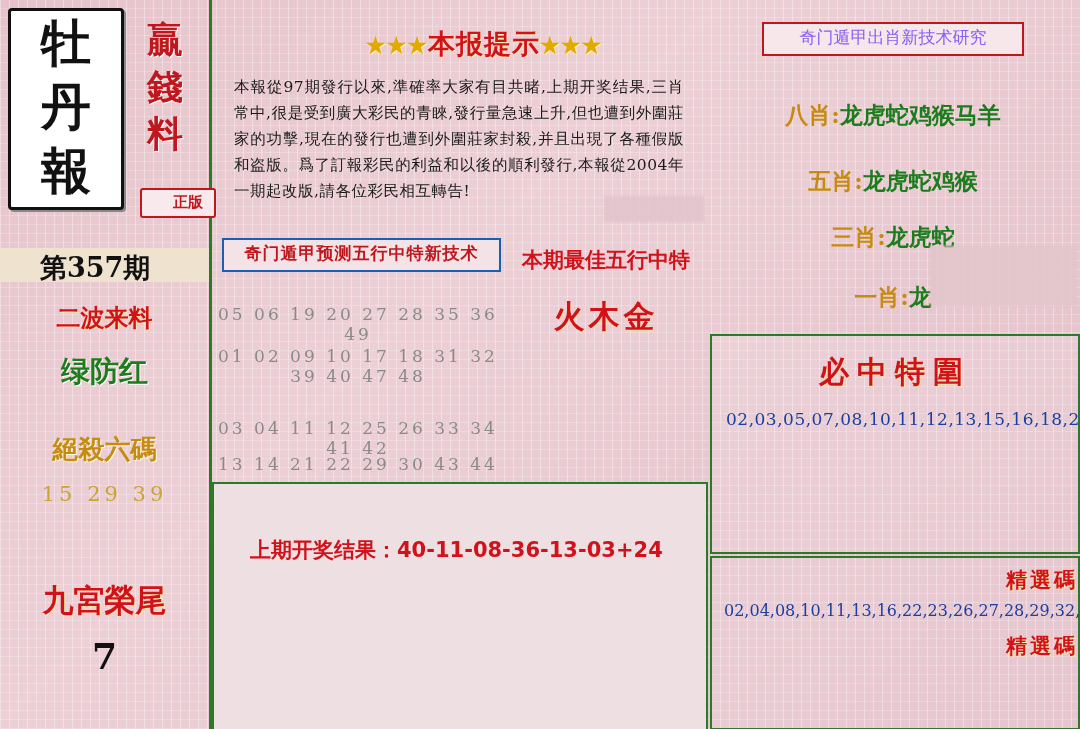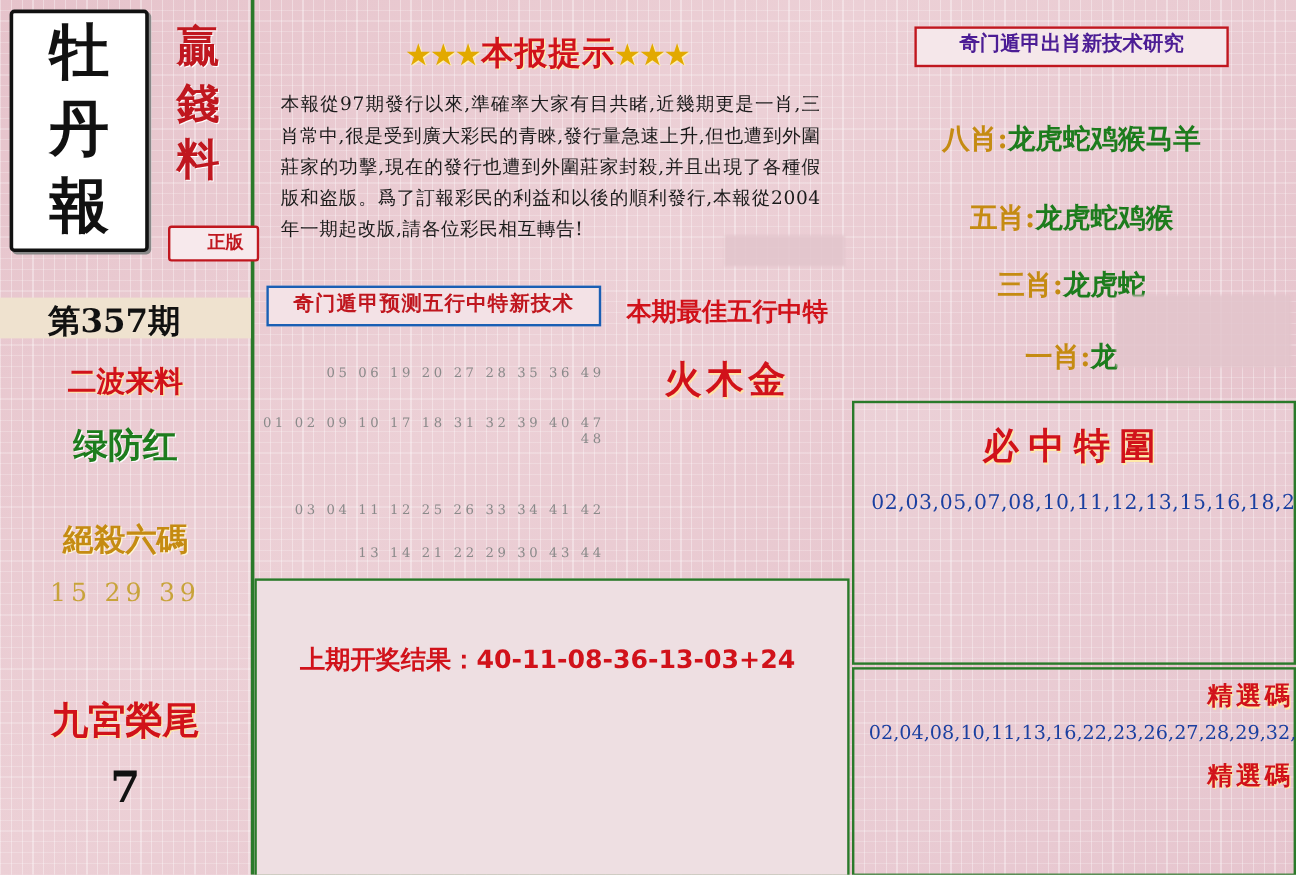--- a/index.html
+++ b/index.html
@@ -75,41 +75,41 @@
   #jiugong-num{
     left:0;top:635px;width:209px;text-align:center;
     font-family:"DejaVu Serif", serif;font-weight:bold;font-size:36px;color:#111;
   }
 
   
   #tips-block{left:212px;top:4px;width:490px;height:216px;}
   #tips-title{
     width:100%;text-align:center;font-family:"DejaVu Serif", serif;
     font-weight:bold;font-size:27px;color:#d1121a;
-    text-shadow:1px 1px 0 #fff0b0;padding-top:22px;letter-spacing:1px;
+    text-shadow:1px 1px 0 #fff0b0;padding-top:22px;letter-spacing:1px;margin-left:27px;
   }
   #tips-title .star{color:#e2a900;font-size:22px;}
   #tips-body{
     margin:12px 18px 0 22px;
     font-family:"DejaVu Serif", serif;
     font-size:15.5px;line-height:26px;color:#1b1b1b;text-align:justify;
     letter-spacing:0.5px;
   }
 
   
   #mid-panel{left:212px;top:222px;width:292px;height:258px;}
   #mid-title{
     left:222px;top:238px;width:275px;height:30px;
     border:2px solid #1a5fb4;background:#f3e2e6;
     color:#c0171f;font-family:"DejaVu Serif", serif;font-weight:bold;
     font-size:17px;text-align:center;line-height:27px;letter-spacing:1px;
   }
   .numrow{
-    font-family:"DejaVu Serif", serif;font-size:11px;color:#8a8a8a;
-    letter-spacing:3px;text-align:right;
+    font-family:"DejaVu Serif", serif;font-size:17px;color:#8a8a8a;
+    letter-spacing:3px;text-align:center;
   }
 
   
   #best-box{left:508px;top:222px;width:196px;height:120px;}
   #best-title{
     width:100%;text-align:center;font-family:"DejaVu Serif", serif;
     font-weight:bold;font-size:21px;color:#d1121a;padding-top:24px;
   }
   #best-val{
     width:100%;text-align:center;font-family:"DejaVu Serif", serif;
@@ -125,21 +125,21 @@
   #result-text{
     position:absolute;left:36px;top:52px;width:420px;
     font-family:"DejaVu Sans", sans-serif;font-weight:bold;font-size:21px;color:#d1121a;
   }
 
   
   #right-col{left:706px;top:0;width:374px;height:729px;}
   #rx-title{
     left:762px;top:22px;width:258px;height:30px;
     border:2px solid #c0171f;background:#f5e7ea;
-    color:#4c1d95;font-family:"DejaVu Serif", serif;font-weight:bold;
+    color:#8b5cf6;font-family:"DejaVu Serif", serif;font-weight:normal;
     font-size:17px;text-align:center;line-height:27px;
   }
   .xiao-row{
     position:absolute;left:706px;width:374px;text-align:center;
     font-family:"DejaVu Serif", serif;font-weight:bold;font-size:23px;
   }
   .xiao-row .lbl{color:#c58b12;}
   .xiao-row .val{color:#1d7c1d;}
   #bz-box{
     left:710px;top:334px;width:366px;height:216px;
@@ -201,21 +201,21 @@
     <div class="abs" id="jsm-row1">15  29  39</div>
 
     <div class="abs" id="jiugong">九宮榮尾</div>
     <div class="abs" id="jiugong-num">7</div>
   </div>
 
   <div class="abs" id="tips-block">
     <div id="tips-title">
       <span class="star">★★★</span><span>本报提示</span><span class="star">★★★</span>
     </div>
-    <div id="tips-body">本報從97期發行以來,準確率大家有目共睹,近幾期更是一肖,三肖常中,很是受到廣大彩民的青睞,發行量急速上升,但也遭到外圍莊家的功擊,現在的發行也遭到外圍莊家封殺,并且出現了各種假版和盗版。爲了訂報彩民的利益和以後的順利發行,本報從2004年一期起改版,請各位彩民相互轉告!</div>
+    <div id="tips-body">本報從97期發行以來,準確率大家有目共睹,上期开奖结果,三肖常中,很是受到廣大彩民的青睞,發行量急速上升,但也遭到外圍莊家的功擊,現在的發行也遭到外圍莊家封殺,并且出現了各種假版和盗版。爲了訂報彩民的利益和以後的順利發行,本報從2004年一期起改版,請各位彩民相互轉告!</div>
   </div>
   <div class="smudge" style="left:604px;top:196px;width:100px;height:26px;"></div>
 
   <div class="abs" id="mid-title">奇门遁甲预测五行中特新技术</div>
   <div class="abs" id="mid-panel">
     <div class="numrow" style="position:absolute;left:0;top:82px;width:292px;">05 06 19 20 27 28 35 36 49</div>
     <div class="numrow" style="position:absolute;left:0;top:124px;width:292px;">01 02 09 10 17 18 31 32 39 40 47 48</div>
     <div class="numrow" style="position:absolute;left:0;top:196px;width:292px;">03 04 11 12 25 26 33 34 41 42</div>
     <div class="numrow" style="position:absolute;left:0;top:232px;width:292px;">13 14 21 22 29 30 43 44</div>
   </div>

